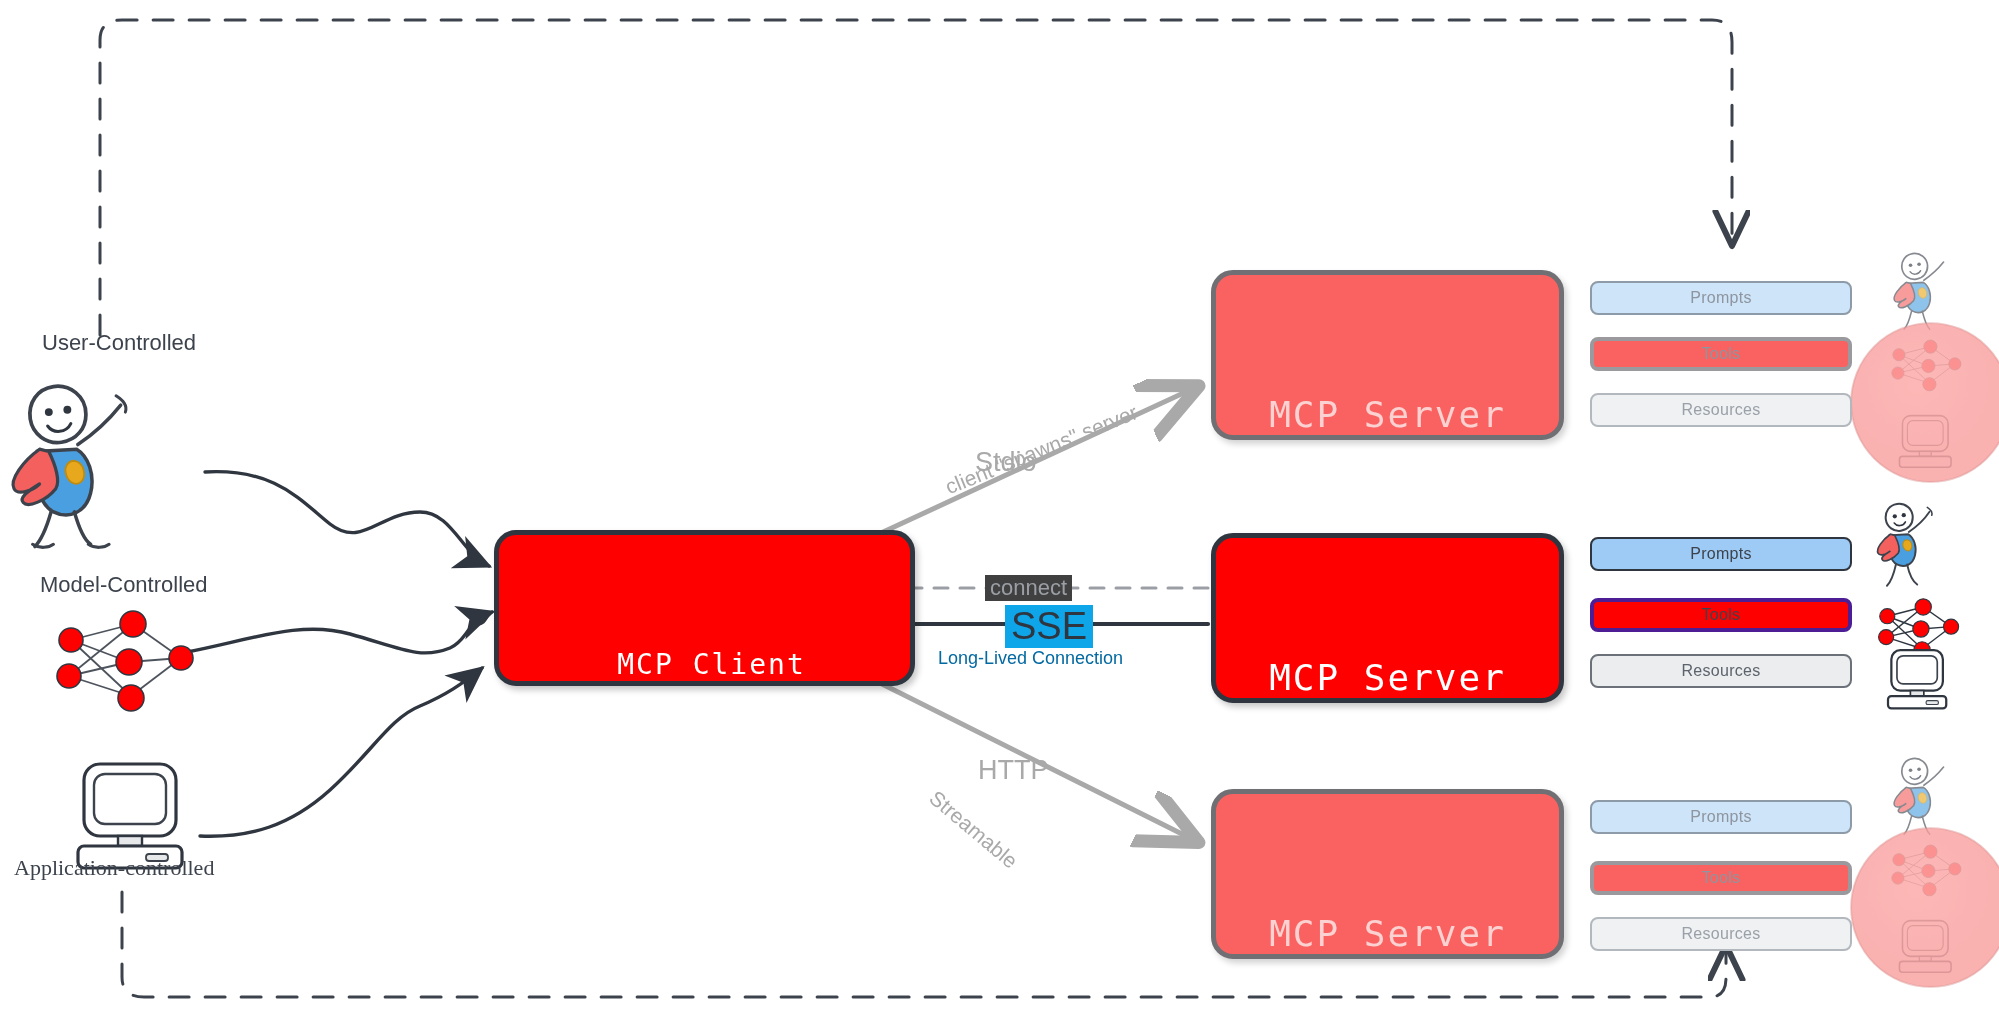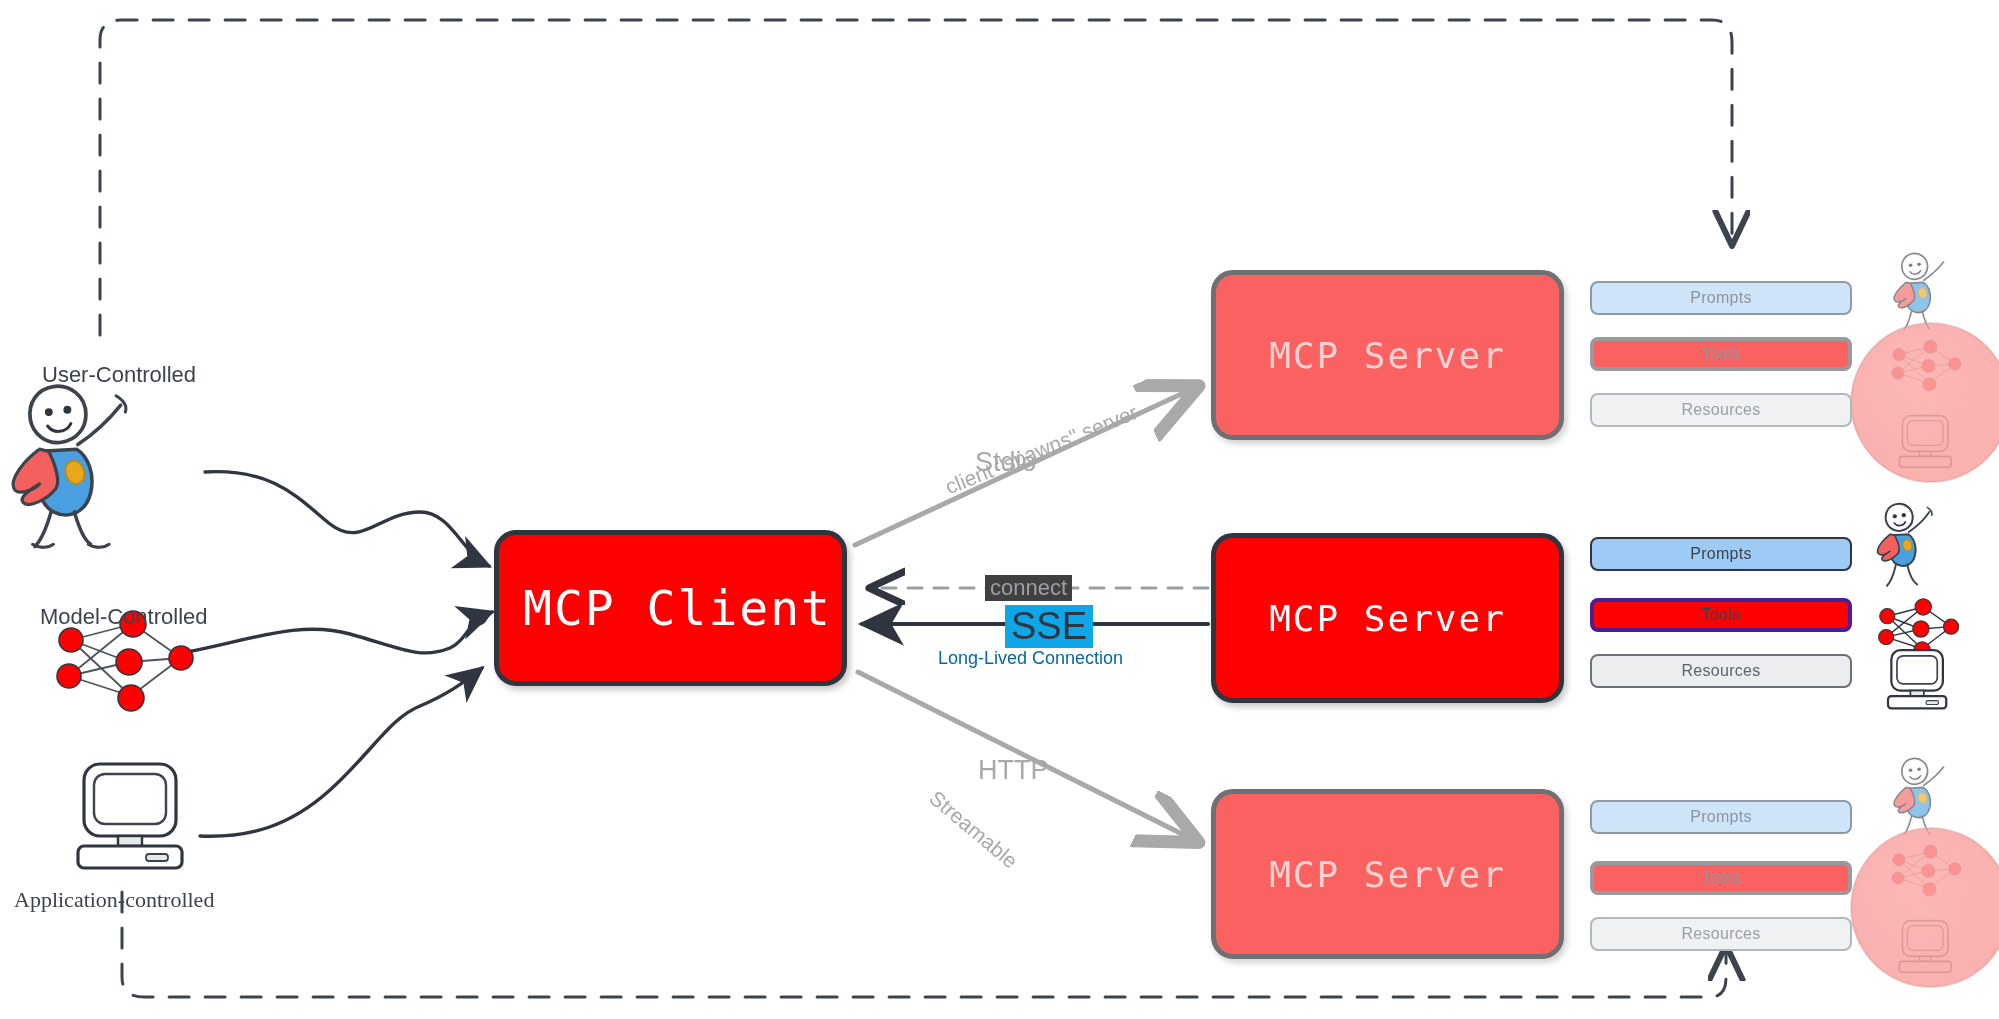--- a/index.html
+++ b/index.html
@@ -5,30 +5,30 @@
   html,body{margin:0;padding:0;background:#ffffff;}
   body{
     width:1999px;height:1019px;position:relative;overflow:hidden;
     font-family:"Liberation Sans","DejaVu Sans",sans-serif;
     color:#3d434d;
   }
   #stage{position:absolute;inset:0;width:1999px;height:1019px;}
   svg.layer{position:absolute;left:0;top:0;width:1999px;height:1019px;overflow:visible;pointer-events:none;}
 
   
-  .node{position:absolute;box-sizing:border-box;display:flex;align-items:center;justify-content:center;}
+  .node{position:absolute;box-sizing:border-box;display:flex;align-items:flex-end;justify-content:center;}
   .rbox{
     border-radius:22px;
     font-family:"DejaVu Sans Mono","Liberation Mono",monospace;
     letter-spacing:2px;
     box-shadow:3px 4px 6px rgba(0,0,0,.22);
   }
   .client-box{
-    left:494px;top:530px;width:353px;height:156px;
-    background:#FF0000;border:5px solid #2f3640;color:#ffffff;font-size:48px;padding-left:14px;
+    left:494px;top:530px;width:421px;height:156px;
+    background:#FF0000;border:5px solid #2f3640;color:#ffffff;font-size:28px;padding-left:14px;
   }
   .server-box{
     width:353px;height:170px;border:5px solid #2f3640;background:#FF0000;color:#ffffff;font-size:36px;
   }
   .server-box.faded{
     background:#F96260;border-color:#6f6f74;color:#FBD2D1;
     box-shadow:3px 4px 6px rgba(0,0,0,.18);
   }
   .srv-1{left:1211px;top:270px;}
   .srv-2{left:1211px;top:533px;}
@@ -41,21 +41,21 @@
     font-size:16px;letter-spacing:.3px;
   }
   .badge.prompts{background:#9ecbf5;border:2px solid #2f3640;color:#3d434d;}
   .badge.tools{background:#FF0000;border:4px solid #4c1d95;color:#3d434d;}
   .badge.resources{background:#ebedef;border:2px solid #6b7079;color:#5d636c;}
   .badge.fade.prompts{background:#cde4f9;border-color:#8d9aa8;color:#8e959e;}
   .badge.fade.tools{background:#F96260;border-color:#9a9a9e;color:#8e959e;}
   .badge.fade.resources{background:#eff1f3;border-color:#b3b8bf;color:#9aa0a8;}
 
   
-  .sidelabel{position:absolute;font-size:22px;color:#3d434d;white-space:nowrap;margin-top:32px;}
+  .sidelabel{position:absolute;font-size:22px;color:#3d434d;white-space:nowrap;}
   .lbl-user{left:42px;top:330px;}
   .lbl-model{left:40px;top:572px;}
   .lbl-app{left:14px;top:855px;font-family:Liberation Serif, serif;}
 
   
   .cap{position:absolute;white-space:nowrap;}
   .cap-big{font-size:27px;color:#a9a9a9;}
   .cap-small{font-size:21px;color:#a9a9a9;}
   .cap-dark{font-size:38px;color:#2f3640;}
   .cap-gray{font-size:18px;color:#0369a1;}

